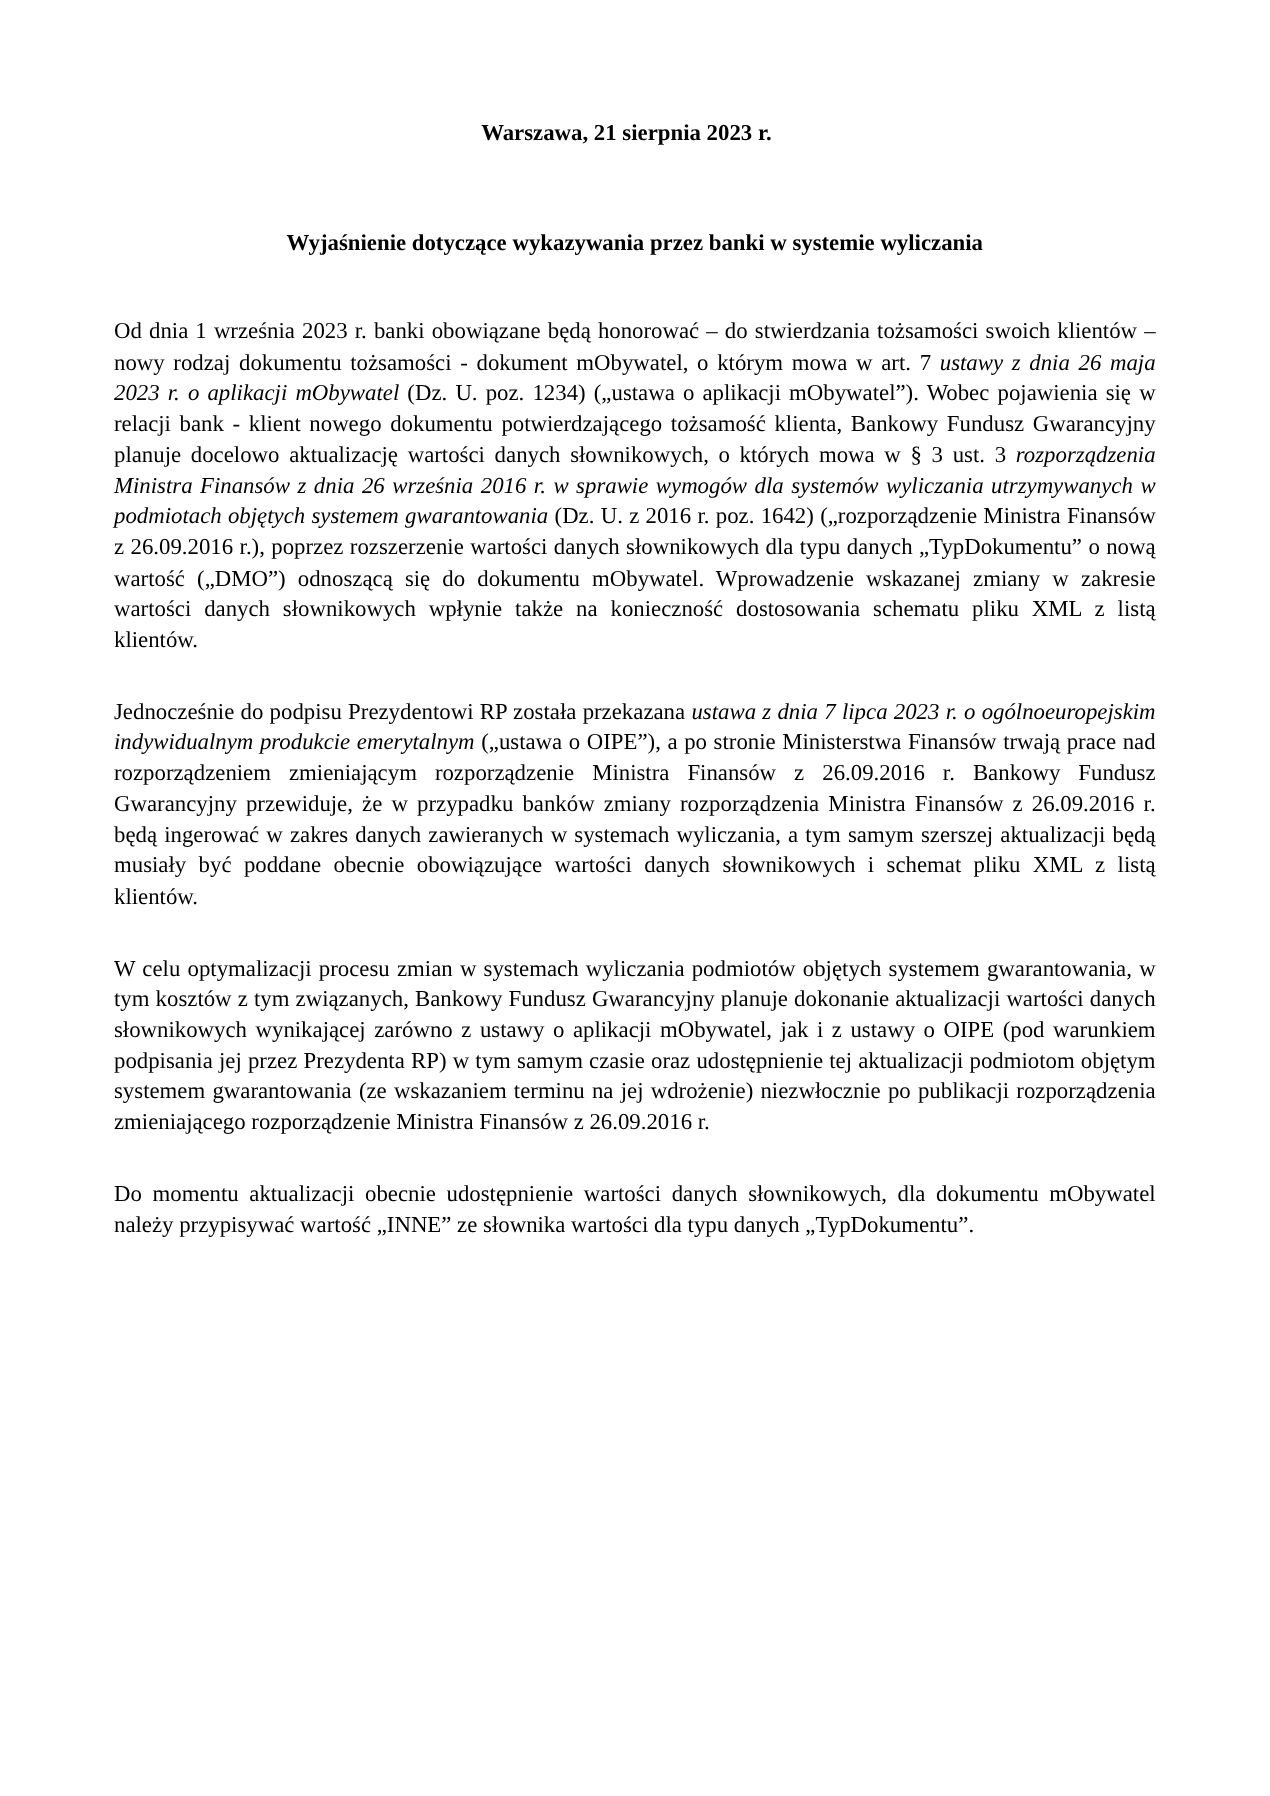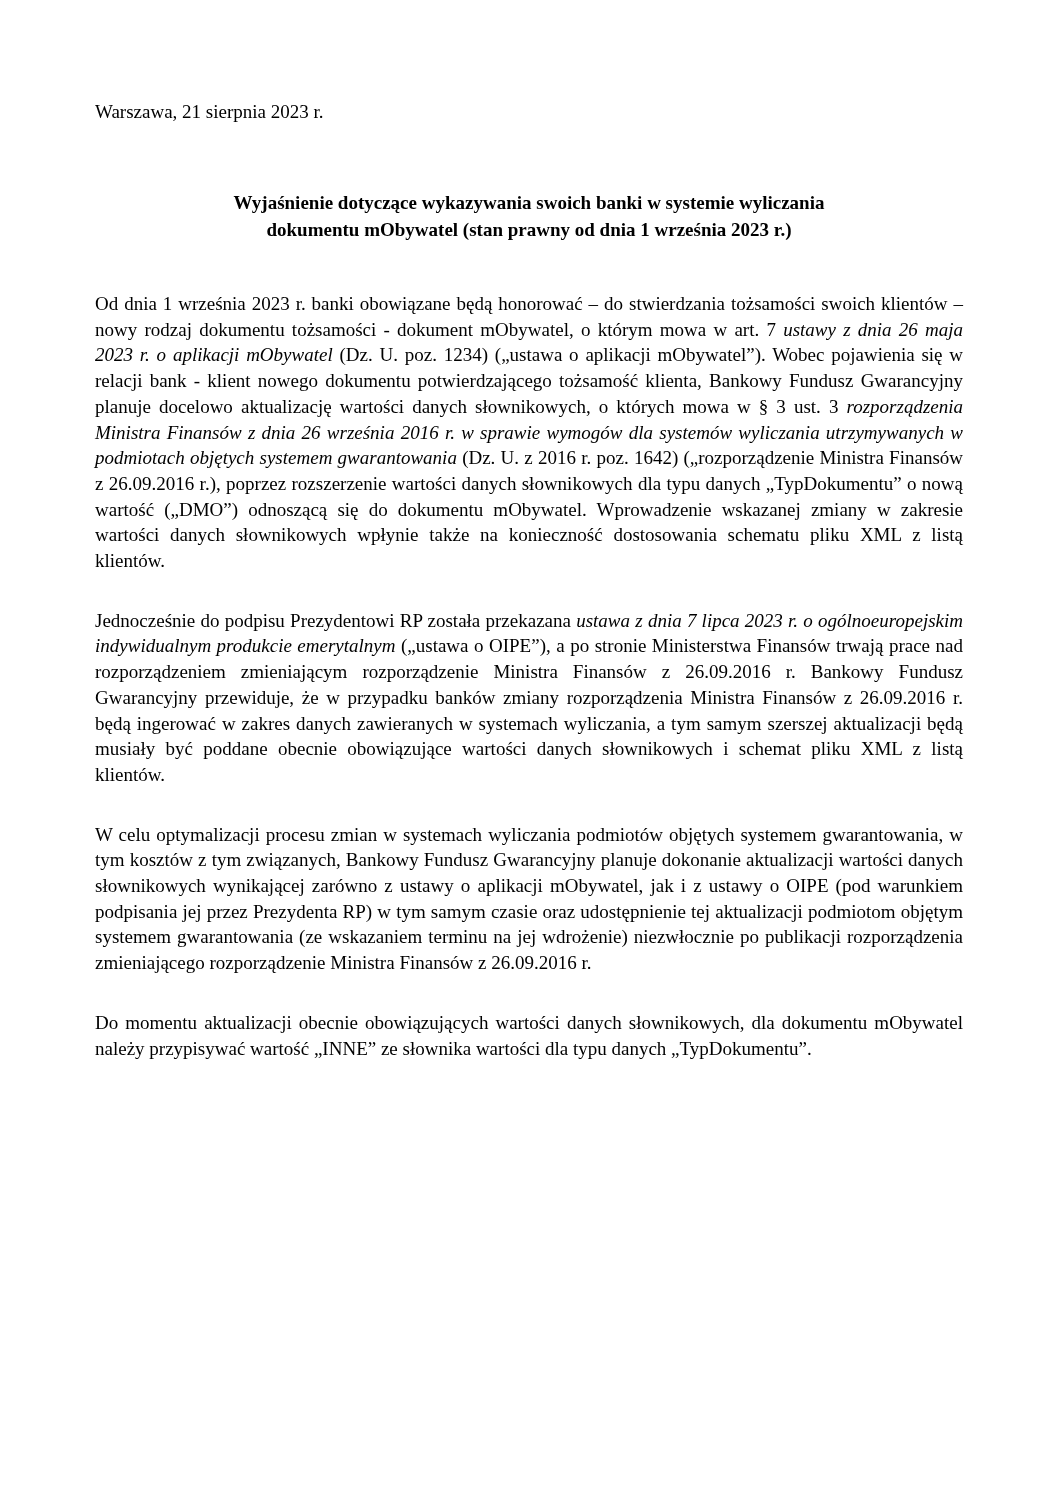--- a/index.html
+++ b/index.html
@@ -16,24 +16,25 @@
   }
   .page {
     box-sizing: border-box;
     width: 1058px;
     height: 1497px;
     padding: 100px 95px 0 95px;
     background: #ffffff;
     overflow: hidden;
   }
   .date-line {
-    text-align: left;
+    text-align: center;
     padding-right: 14px;
     font-size: 19px;
     line-height: 23px;
+    font-weight: bold;
   }
   .title-block {
     margin-top: 66px;
     text-align: center;
     font-weight: bold;
     font-size: 19px;
     line-height: 27px;
   }
   .doc-body {
     margin-top: 48px;
@@ -49,29 +50,28 @@
   }
 </style>
 </head>
 <body>
 
 <div class="page">
 
   <div class="date-line">Warszawa, 21 sierpnia 2023 r.</div>
 
   <div class="title-block">
-    <div>Wyjaśnienie dotyczące wykazywania swoich banki w systemie wyliczania</div>
-    <div>dokumentu mObywatel (stan prawny od dnia 1 września 2023 r.)</div>
+    <div>Wyjaśnienie dotyczące wykazywania przez banki w systemie wyliczania</div>
   </div>
 
   <div class="doc-body">
 
     <p class="para"><span>Od dnia 1 września 2023 r. banki obowiązane będą honorować – do stwierdzania tożsamości swoich klientów – nowy rodzaj dokumentu tożsamości - dokument mObywatel, o którym mowa w art. 7 </span><span class="cite">ustawy z dnia 26 maja 2023 r. o aplikacji mObywatel</span><span> (Dz. U. poz. 1234) („ustawa o aplikacji mObywatel”). Wobec pojawienia się w relacji bank - klient nowego dokumentu potwierdzającego tożsamość klienta, Bankowy Fundusz Gwarancyjny planuje docelowo aktualizację wartości danych słownikowych, o których mowa w § 3 ust. 3 </span><span class="cite">rozporządzenia Ministra Finansów z dnia 26 września 2016 r. w sprawie wymogów dla systemów wyliczania utrzymywanych w podmiotach objętych systemem gwarantowania</span><span> (Dz. U. z 2016 r. poz. 1642) („rozporządzenie Ministra Finansów z 26.09.2016 r.), poprzez rozszerzenie wartości danych słownikowych dla typu danych „TypDokumentu” o nową wartość („DMO”) odnoszącą się do dokumentu mObywatel. Wprowadzenie wskazanej zmiany w zakresie wartości danych słownikowych wpłynie także na konieczność dostosowania schematu pliku XML z listą klientów.</span></p>
 
     <p class="para"><span>Jednocześnie do podpisu Prezydentowi RP została przekazana </span><span class="cite">ustawa z dnia 7 lipca 2023 r. o ogólnoeuropejskim indywidualnym produkcie emerytalnym</span><span> („ustawa o OIPE”), a po stronie Ministerstwa Finansów trwają prace nad rozporządzeniem zmieniającym rozporządzenie Ministra Finansów z 26.09.2016 r. Bankowy Fundusz Gwarancyjny przewiduje, że w przypadku banków zmiany rozporządzenia Ministra Finansów z 26.09.2016 r. będą ingerować w zakres danych zawieranych w systemach wyliczania, a tym samym szerszej aktualizacji będą musiały być poddane obecnie obowiązujące wartości danych słownikowych i schemat pliku XML z listą klientów.</span></p>
 
     <p class="para"><span>W celu optymalizacji procesu zmian w systemach wyliczania podmiotów objętych systemem gwarantowania, w tym kosztów z tym związanych, Bankowy Fundusz Gwarancyjny planuje dokonanie aktualizacji wartości danych słownikowych wynikającej zarówno z ustawy o aplikacji mObywatel, jak i z ustawy o OIPE (pod warunkiem podpisania jej przez Prezydenta RP) w tym samym czasie oraz udostępnienie tej aktualizacji podmiotom objętym systemem gwarantowania (ze wskazaniem terminu na jej wdrożenie) niezwłocznie po publikacji rozporządzenia zmieniającego rozporządzenie Ministra Finansów z 26.09.2016 r.</span></p>
 
-    <p class="para"><span>Do momentu aktualizacji obecnie obowiązujących wartości danych słownikowych, dla dokumentu mObywatel należy przypisywać wartość „INNE” ze słownika wartości dla typu danych „TypDokumentu”.</span></p>
+    <p class="para"><span>Do momentu aktualizacji obecnie udostępnienie wartości danych słownikowych, dla dokumentu mObywatel należy przypisywać wartość „INNE” ze słownika wartości dla typu danych „TypDokumentu”.</span></p>
 
   </div>
 
 </div>
 
 </body></html>

